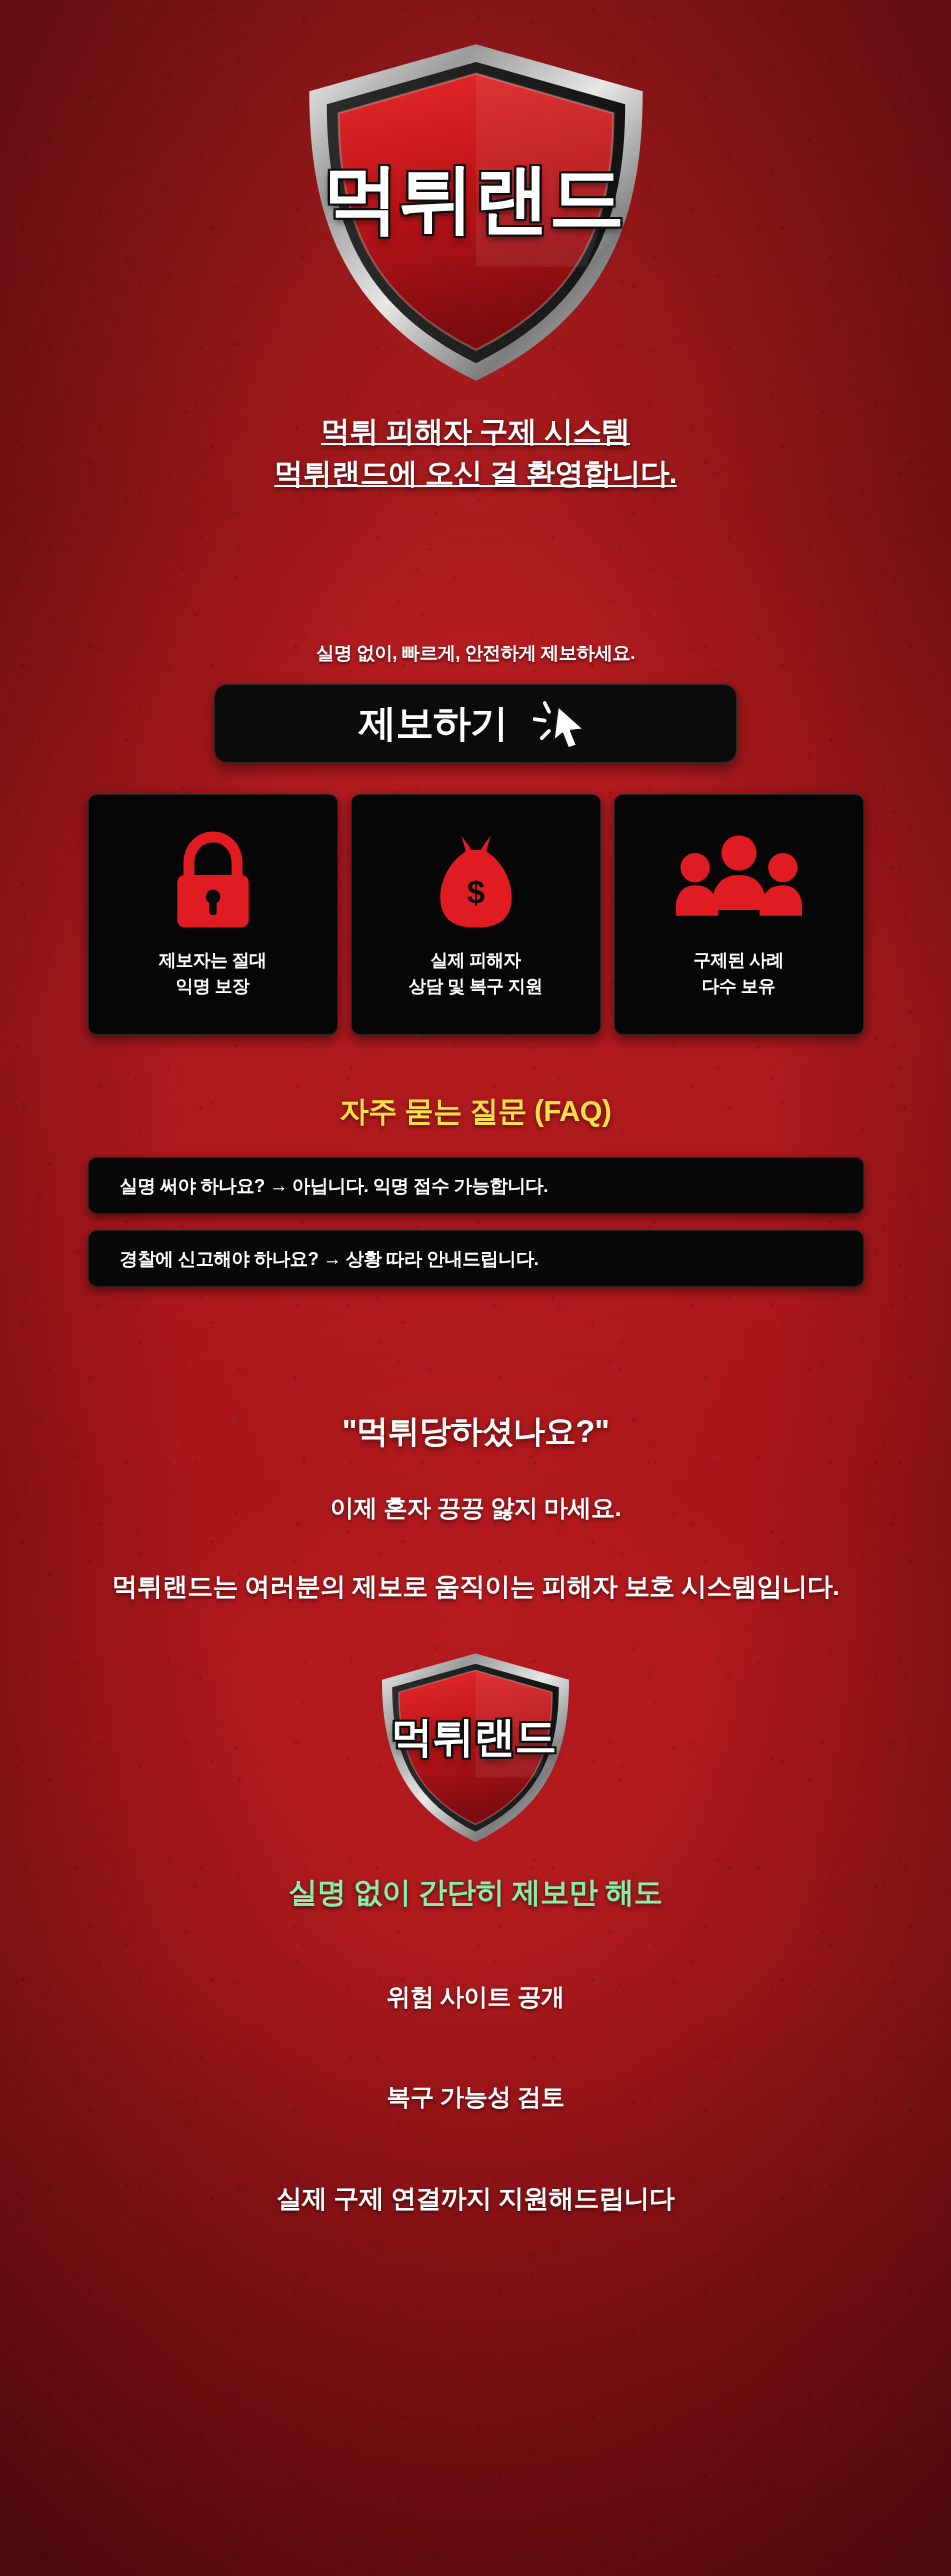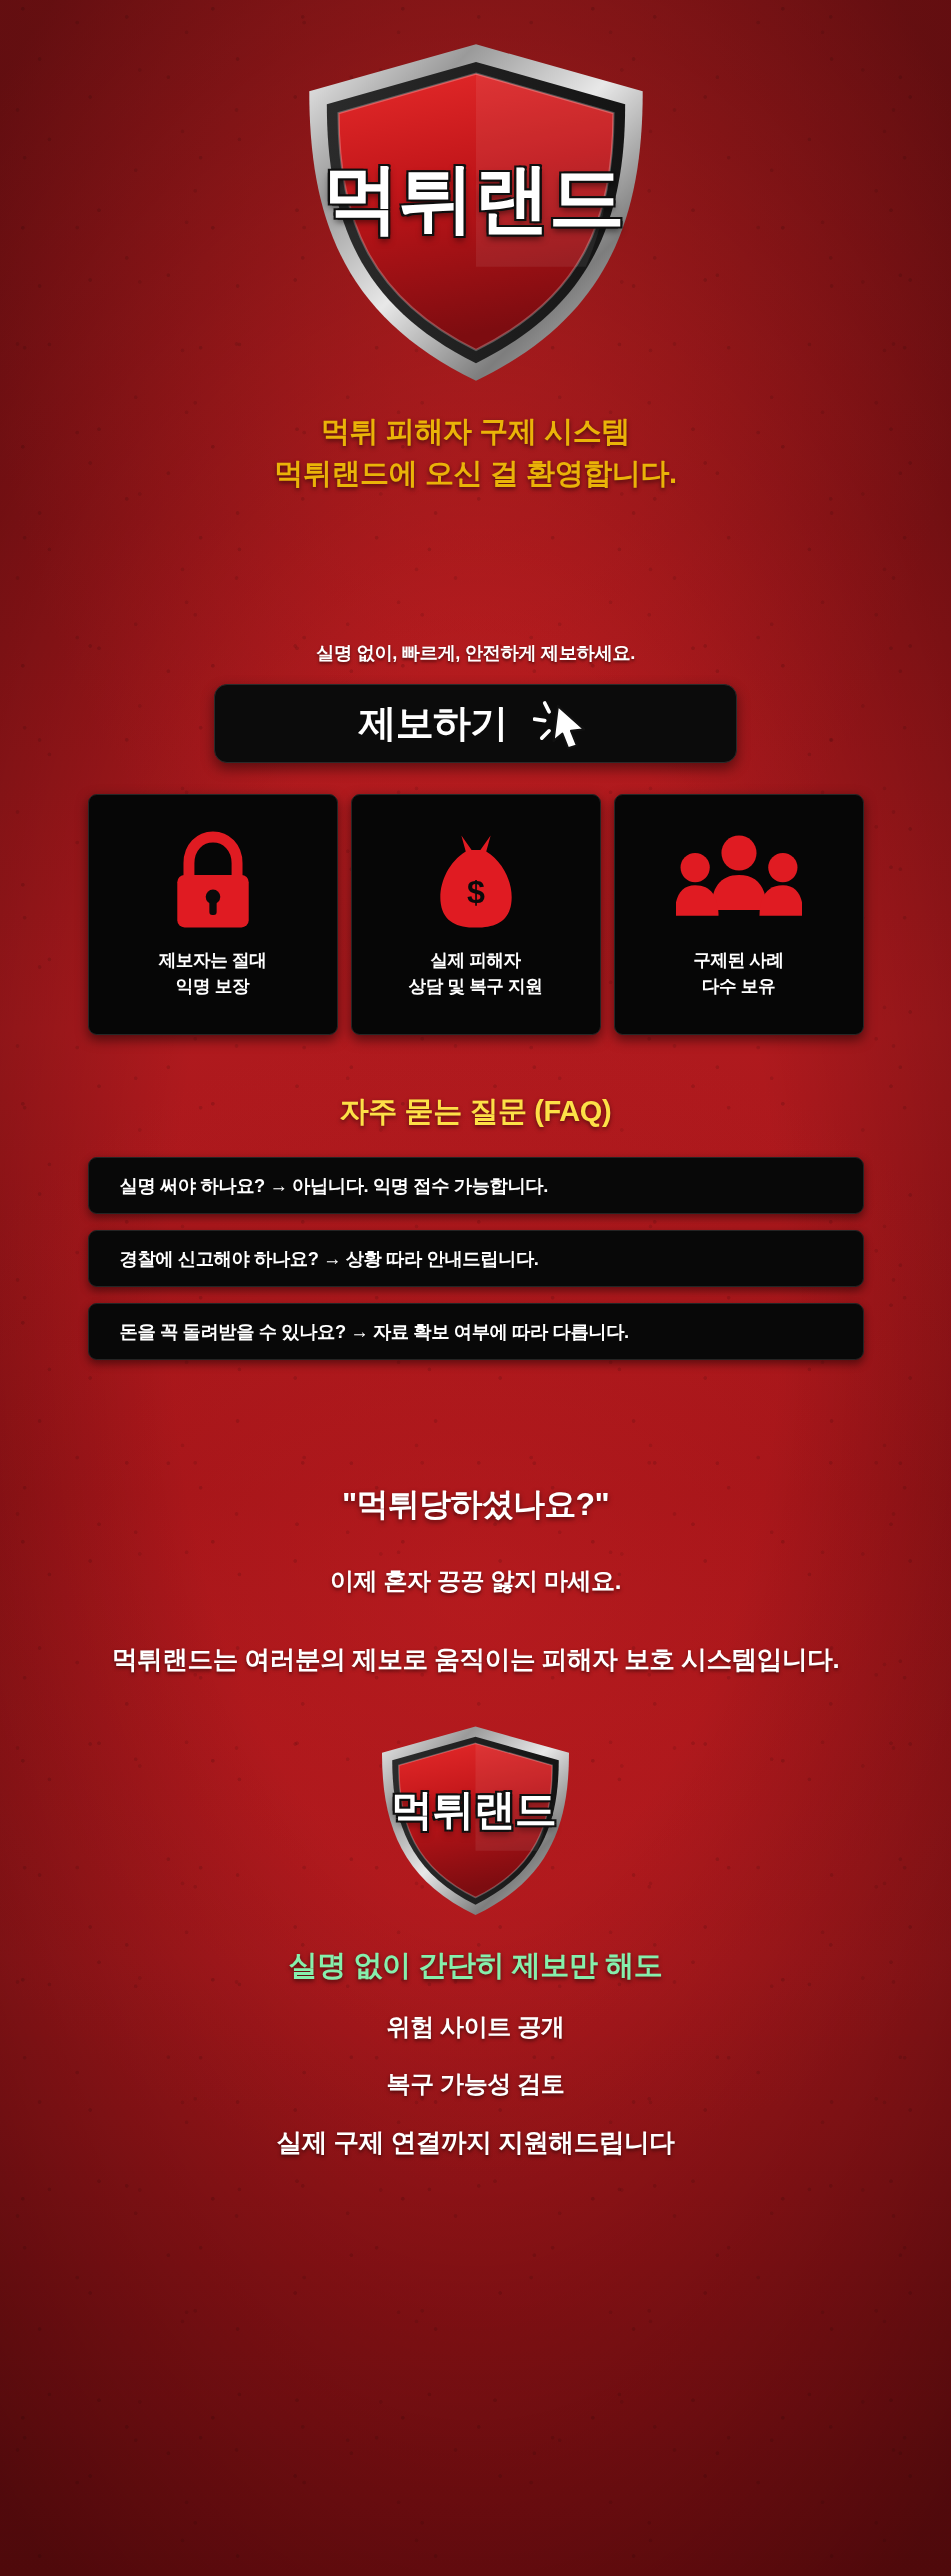--- a/index.html
+++ b/index.html
@@ -88,26 +88,27 @@
       -2.2px -2.2px 0 #111,
       0 4.4px 7.3px rgba(0,0,0,0.6);
   }
   .hero .logo-text { top: 117px; font-size: 76px; }
   .mid  .logo-text { top: 63px;  font-size: 42px; }
 
   
   .headline {
     margin-top: 13px;
     text-align: center;
-    color: #eab308;
+    color: #ffffff;
     font-size: 29px;
     font-weight: bold;
     line-height: 1.45;
     letter-spacing: -0.4px;
     text-shadow: 0 2.2px 4.4px rgba(0,0,0,0.55);
+    text-decoration: underline;
   }
 
   .subline {
     margin-top: 146px;
     text-align: center;
     color: #ffffff;
     font-size: 18.3px;
     font-weight: bold;
     letter-spacing: -0.4px;
     text-shadow: 0 1.5px 2.9px rgba(0,0,0,0.5);
@@ -245,20 +246,21 @@
     flex-direction: column;
     align-items: center;
     gap: 25px;
   }
   .closing-item {
     color: #ffffff;
     font-size: 24px;
     font-weight: bold;
     letter-spacing: -0.4px;
     text-shadow: 0 1.5px 3.7px rgba(0,0,0,0.5);
+    margin-top: 43px;
   }
   .closing-item.last { font-size: 25.6px; }
 </style>
 </head>
 <body>
 
 <div class="bg-layer"></div>
 <div class="bg-noise"></div>
 <div class="vignette"></div>
 
@@ -361,21 +363,20 @@
       </div>
     </div>
 
   </div>
 
   <div class="faq-title">자주 묻는 질문 (FAQ)</div>
 
   <div class="faq-list">
     <div class="faq-item">실명 써야 하나요? → 아닙니다. 익명 접수 가능합니다.</div>
     <div class="faq-item">경찰에 신고해야 하나요? → 상황 따라 안내드립니다.</div>
-    <div class="faq-item">돈을 꼭 돌려받을 수 있나요? → 자료 확보 여부에 따라 다릅니다.</div>
   </div>
 
   <div class="quote">"먹튀당하셨나요?"</div>
   <div class="quote-sub">이제 혼자 끙끙 앓지 마세요.</div>
   <div class="statement">먹튀랜드는 여러분의 제보로 움직이는 피해자 보호 시스템입니다.</div>
 
   <div class="mid-shield-space"></div>
   <div class="shield-wrap mid">
     <svg class="shield-svg" viewBox="0 0 360 280">
       <path d="M180 10 L308 46 C308 146 280 220 180 268 C80 220 52 146 52 46 Z" fill="url(#chrome)"></path>

